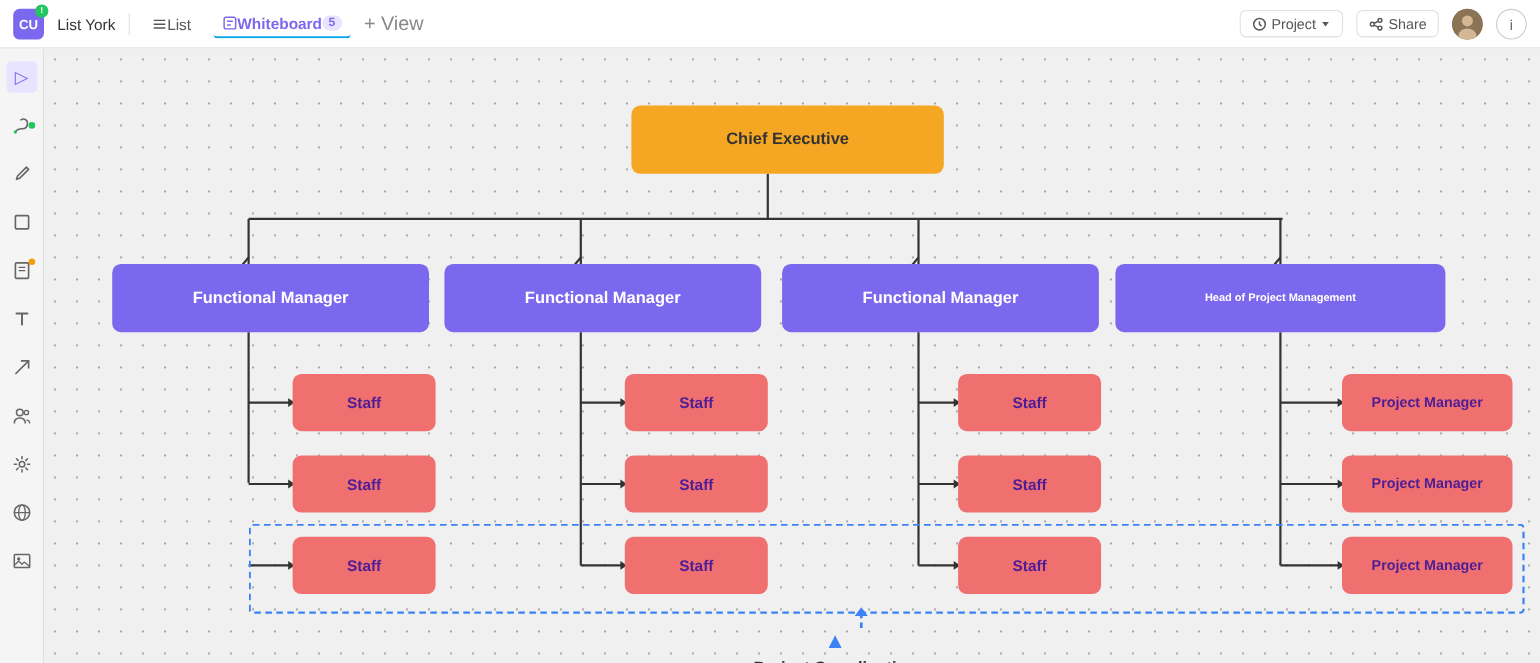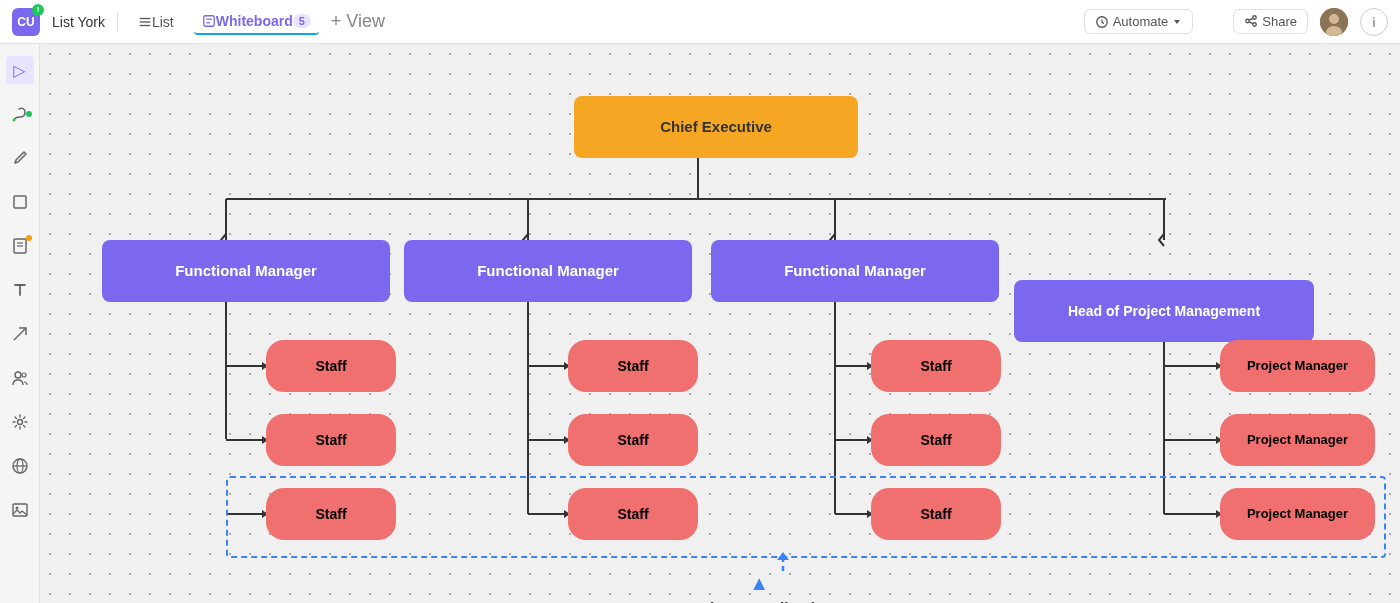--- a/index.html
+++ b/index.html
@@ -22,21 +22,21 @@
     .app-icon .badge { position: absolute; top: -4px; right: -4px; background: #22c55e; color: white; border-radius: 50%; width: 12px; height: 12px; font-size: 8px; display: flex; align-items: center; justify-content: center; }
     .user-name { font-size: 14px; color: #333; font-weight: 500; }
     .nav-divider { width: 1px; height: 20px; background: #e0e0e0; }
     .nav-item { display: flex; align-items: center; gap: 0; font-size: 14px; color: #555; cursor: pointer; padding: 4px 8px; border-radius: 4px; }
     .nav-item.active { color: #7b68ee; font-weight: 600; border-bottom: 2px solid #0ea5e9; }
     .nav-item svg { width: 14px; height: 14px; }
     .whiteboard-badge { background: #e8e4ff; color: #7b68ee; border-radius: 10px; font-size: 11px; padding: 1px 6px; font-weight: 600; }
     .add-view { display: flex; align-items: center; gap: 4px; font-size: 18px; color: #888; cursor: pointer; }
     .topbar-right { margin-left: auto; display: flex; align-items: center; gap: 12px; }
     .automate-btn { display: flex; align-items: center; gap: 4px; font-size: 13px; color: #555; cursor: pointer; border: 1px solid #e0e0e0; border-radius: 6px; padding: 4px 10px; }
-    .share-btn { display: flex; align-items: flex-start; gap: 4px; font-size: 13px; color: #555; cursor: pointer; border: 1px solid #e0e0e0; border-radius: 6px; padding: 4px 10px; margin-left: 28px; }
+    .share-btn { display: flex; align-items: flex-end; gap: 4px; font-size: 13px; color: #555; cursor: pointer; border: 1px solid #e0e0e0; border-radius: 6px; padding: 4px 10px; }
     .avatar { width: 28px; height: 28px; border-radius: 50%; background: #8b7355; overflow: hidden; display: flex; align-items: center; justify-content: center; }
     .info-icon { width: 28px; height: 28px; border-radius: 50%; border: 1px solid #ccc; display: flex; align-items: center; justify-content: center; font-size: 13px; color: #666; }
 
     
     .main-layout { display: flex; flex: 1; overflow: hidden; }
 
     
     .left-sidebar {
       width: 40px;
       background: #f5f5f5;
@@ -90,25 +90,24 @@
       width: 288px;
       height: 62px;
     }
     .node-manager-1 { left: 62px; top: 196px; }
     .node-manager-2 { left: 364px; top: 196px; }
     .node-manager-3 { left: 671px; top: 196px; }
     .node-manager-4 { left: 974px; top: 196px; width: 300px; }
 
     .node-staff {
       background: #f07070;
-      color: #000000;
+      color: #4c1d95;
       width: 130px;
       height: 52px;
       font-size: 14px;
-      border-radius: 18px;
     }
     
     .staff-1-1 { left: 226px; top: 296px; }
     .staff-1-2 { left: 226px; top: 370px; }
     .staff-1-3 { left: 226px; top: 444px; }
     
     .staff-2-1 { left: 528px; top: 296px; }
     .staff-2-2 { left: 528px; top: 370px; }
     .staff-2-3 { left: 528px; top: 444px; }
     
@@ -191,21 +190,21 @@
     <div class="add-view">
       <span>+ View</span>
     </div>
   </div>
   <div class="topbar-right">
     <div class="automate-btn">
       <svg width="14" height="14" viewBox="0 0 16 16" fill="none" stroke="#555" stroke-width="1.5">
           <circle cx="8" cy="8" r="6"></circle>
           <path d="M8 5v3l2 2"></path>
         </svg>
-      <span>Automate</span>
+      <span>Project</span>
       <svg width="10" height="10" viewBox="0 0 10 10" fill="#555">
           <path d="M2 3l3 4 3-4z"></path>
         </svg>
     </div>
     <div class="share-btn">
       <svg width="14" height="14" viewBox="0 0 16 16" fill="none" stroke="#555" stroke-width="1.5">
           <circle cx="12" cy="4" r="2"></circle>
           <circle cx="4" cy="8" r="2"></circle>
           <circle cx="12" cy="12" r="2"></circle>
           <line x1="6" y1="7" x2="10" y2="5"></line>
@@ -355,21 +354,21 @@
     </div>
 
     <div class="node node-manager node-manager-2">
       <span>Functional Manager</span>
     </div>
 
     <div class="node node-manager node-manager-3">
       <span>Functional Manager</span>
     </div>
 
-    <div class="node node-manager node-manager-4" style="font-size:14px;margin-top:40px;">
+    <div class="node node-manager node-manager-4" style="font-size:10px;">
       <span>Head of Project Management</span>
     </div>
 
     <div class="node node-staff staff-1-1">
       <span>Staff</span>
     </div>
     <div class="node node-staff staff-1-2">
       <span>Staff</span>
     </div>
     <div class="node node-staff staff-1-3">

